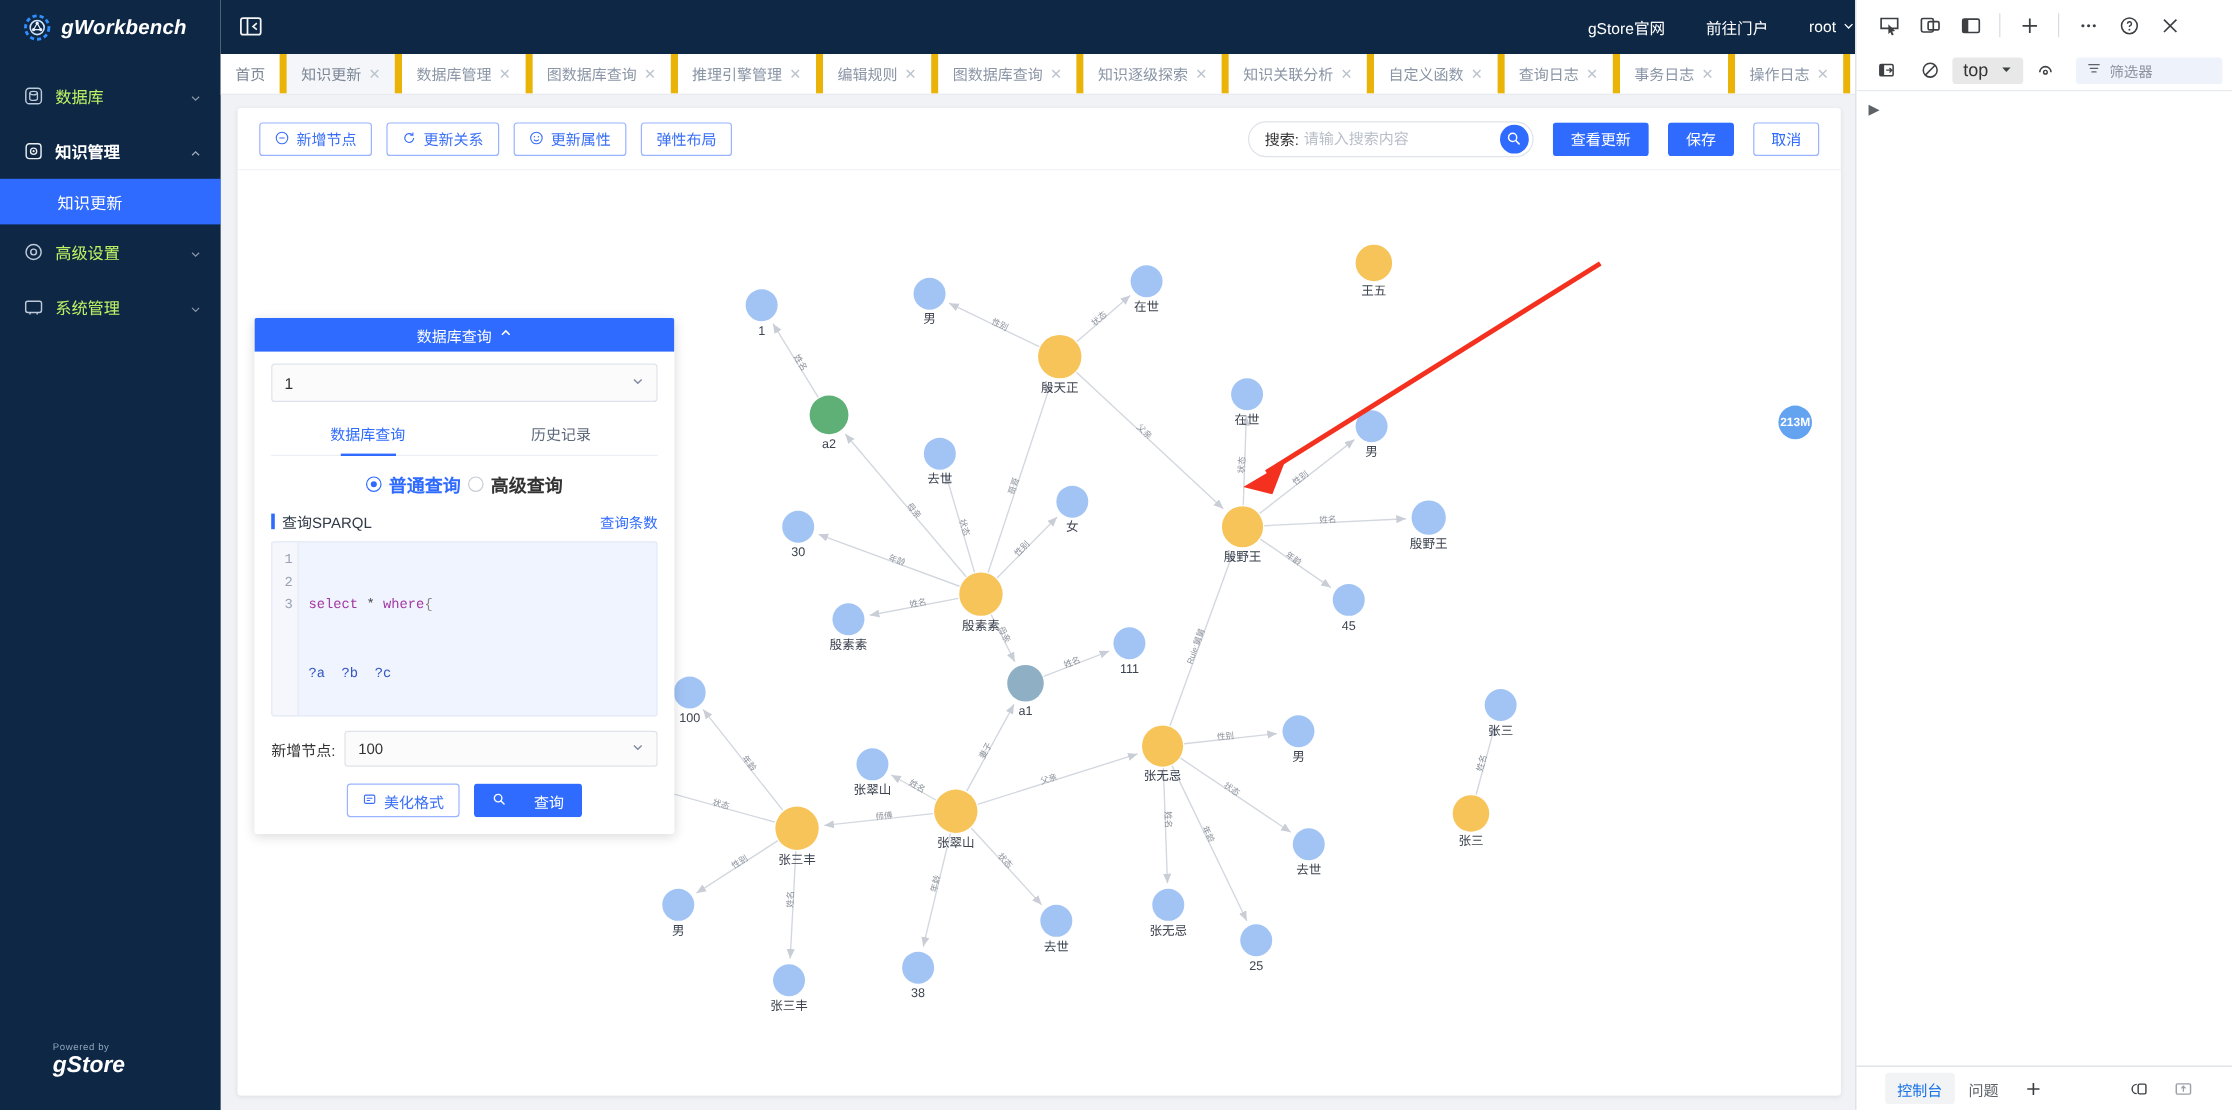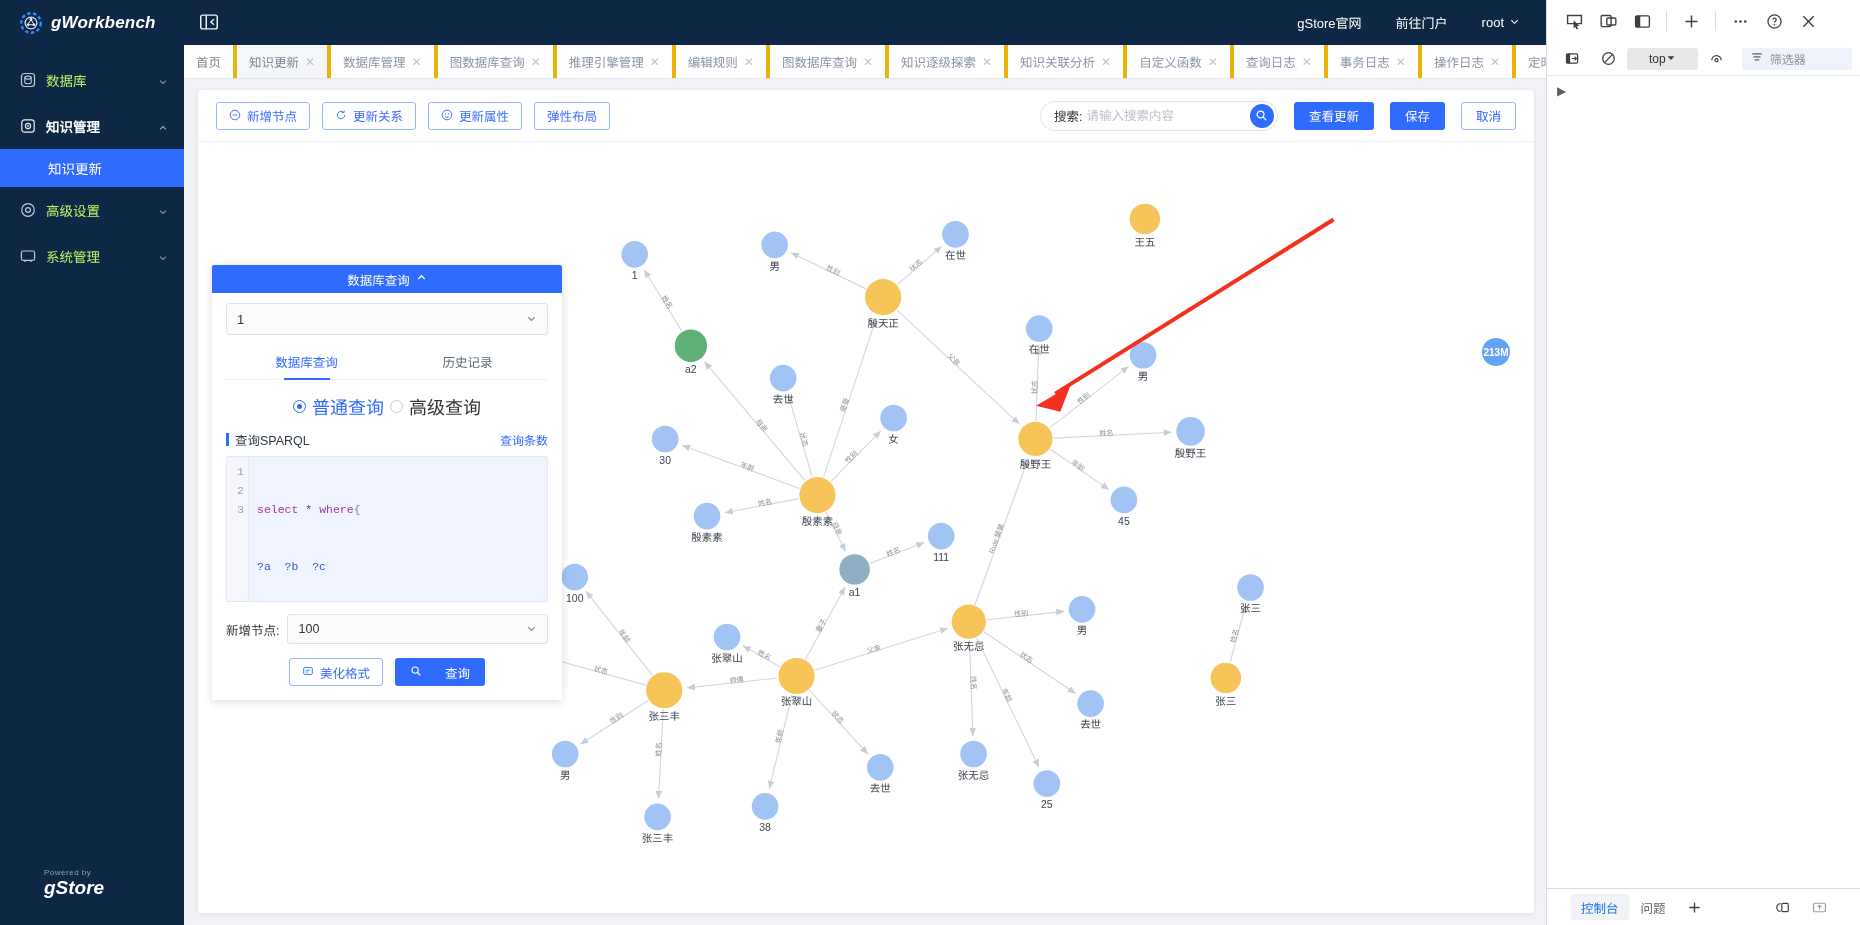--- a/index.html
+++ b/index.html
@@ -46,32 +46,32 @@
   .pw-rest { font-size: 19px; font-weight: bold; color: #ffffff; font-style: italic;}
 
   
   .maincol { flex: 1; min-width: 0; display: flex; flex-direction: column; background: #f0f2f5; }
 
   .topbar {
     height: 45px; background: #0d2744; display: flex; align-items: center;
     padding: 0 0 0 14px; flex: none; color: #fff;
   }
   .collapse-btn { width: 24px; height: 24px; cursor: pointer; opacity: .95; }
-  .topbar-right { margin-left: auto; display: flex; align-items: center; gap: 34px; padding-right: 26px; font-size: 13px; }
+  .topbar-right { margin-left: auto; display: flex; align-items: center; gap: 34px; font-size: 13px; }
   .topbar-right span { cursor: pointer; white-space: nowrap; }
   .user-chip { display: flex; align-items: center; gap: 5px; }
 
   .tabbar {
     height: 34px; background: #fff; display: flex; align-items: stretch;
     border-bottom: 1px solid #e4e7ed; flex: none; overflow: hidden;
   }
   .tab {
     display: flex; align-items: center; gap: 6px; padding: 0 12px;
     font-size: 12.5px; color: #8a95a5; cursor: pointer;
-    border-right: 4px solid #eab308; white-space: nowrap; background: #fff;
+    border-right: 6px solid #eab308; white-space: nowrap; background: #fff;
   }
   .tab.home { color: #7b8795; }
   .tab.active { background: #f4f6f9; color: #7c8796; }
   .tab .x { font-size: 12px; color: #bcc4ce; }
 
   .content { flex: 1; position: relative; padding: 11px 12px 12px 14px; min-height: 0; }
   .card {
     position: relative; width: 100%; height: 100%;
     background: #fff; border-radius: 3px; box-shadow: 0 1px 4px rgba(0,0,0,.08);
     overflow: hidden;
@@ -142,21 +142,21 @@
     flex: 1; text-align: center; font-size: 12.5px; padding: 7px 0 8px;
     color: #5d6a7b; cursor: pointer; position: relative;
   }
   .qp-tab.active { color: #2f6bff; }
   .qp-tab.active::after {
     content: ""; position: absolute; left: 50%; transform: translateX(-50%);
     bottom: -1px; width: 46px; height: 2px; background: #2f6bff;
   }
   .qp-radios {
     display: flex; align-items: center; justify-content: center; gap: 6px;
-    padding: 13px 0 11px; font-size: 18px;
+    padding: 13px 0 11px; font-size: 15px; font-weight: bold;
   }
   .radio { display: flex; align-items: center; gap: 6px; cursor: pointer; color: #333; }
   .radio .dot {
     width: 13px; height: 13px; border-radius: 50%; border: 1px solid #c6ccd6;
     display: inline-block; position: relative; background: #fff;
   }
   .radio.on { color: #2f6bff; }
   .radio.on .dot { border-color: #2f6bff; }
   .radio.on .dot::after {
     content: ""; position: absolute; inset: 3px; border-radius: 50%; background: #2f6bff;
@@ -204,22 +204,22 @@
   .dt-icon {
     width: 34px; height: 34px; display: flex; align-items: center; justify-content: center;
     cursor: pointer; border-radius: 3px;
   }
   .dt-div { width: 1px; height: 20px; background: #d8dce2; margin: 0 7px; }
   .dt-row2 {
     height: 34px; display: flex; align-items: center; gap: 2px; padding: 0 8px;
     border-bottom: 1px solid #e7eaee; flex: none;
   }
   .dt-chip {
-    height: 22px; padding: 0 22px; border-radius: 3px; background: #e8e8e8;
-    display: flex; align-items: center; gap: 0; font-size: 12px; color: #333; cursor: pointer;
+    height: 22px; padding: 0 9px; border-radius: 3px; background: #e8e8e8;
+    display: flex; align-items: center; gap: 10px; font-size: 15px; color: #333; cursor: pointer;
   }
   .dt-filter {
     margin-left: 6px; height: 22px; flex: 1; background: #eef2fb; border-radius: 3px;
     display: flex; align-items: center; gap: 7px; padding: 0 9px; color: #8d94a0; font-size: 12px;
   }
   .dt-tree { flex: 1; padding: 8px 10px; font-size: 12px; color: #444; }
   .dt-arrow { color: #5f6368; font-size: 12px; cursor: pointer; }
   .dt-drawer { border-top: 1px solid #d9dde3; flex: none; }
   .dt-drawer-tabs {
     height: 36px; display: flex; align-items: center; padding: 0 24px; gap: 2px;

